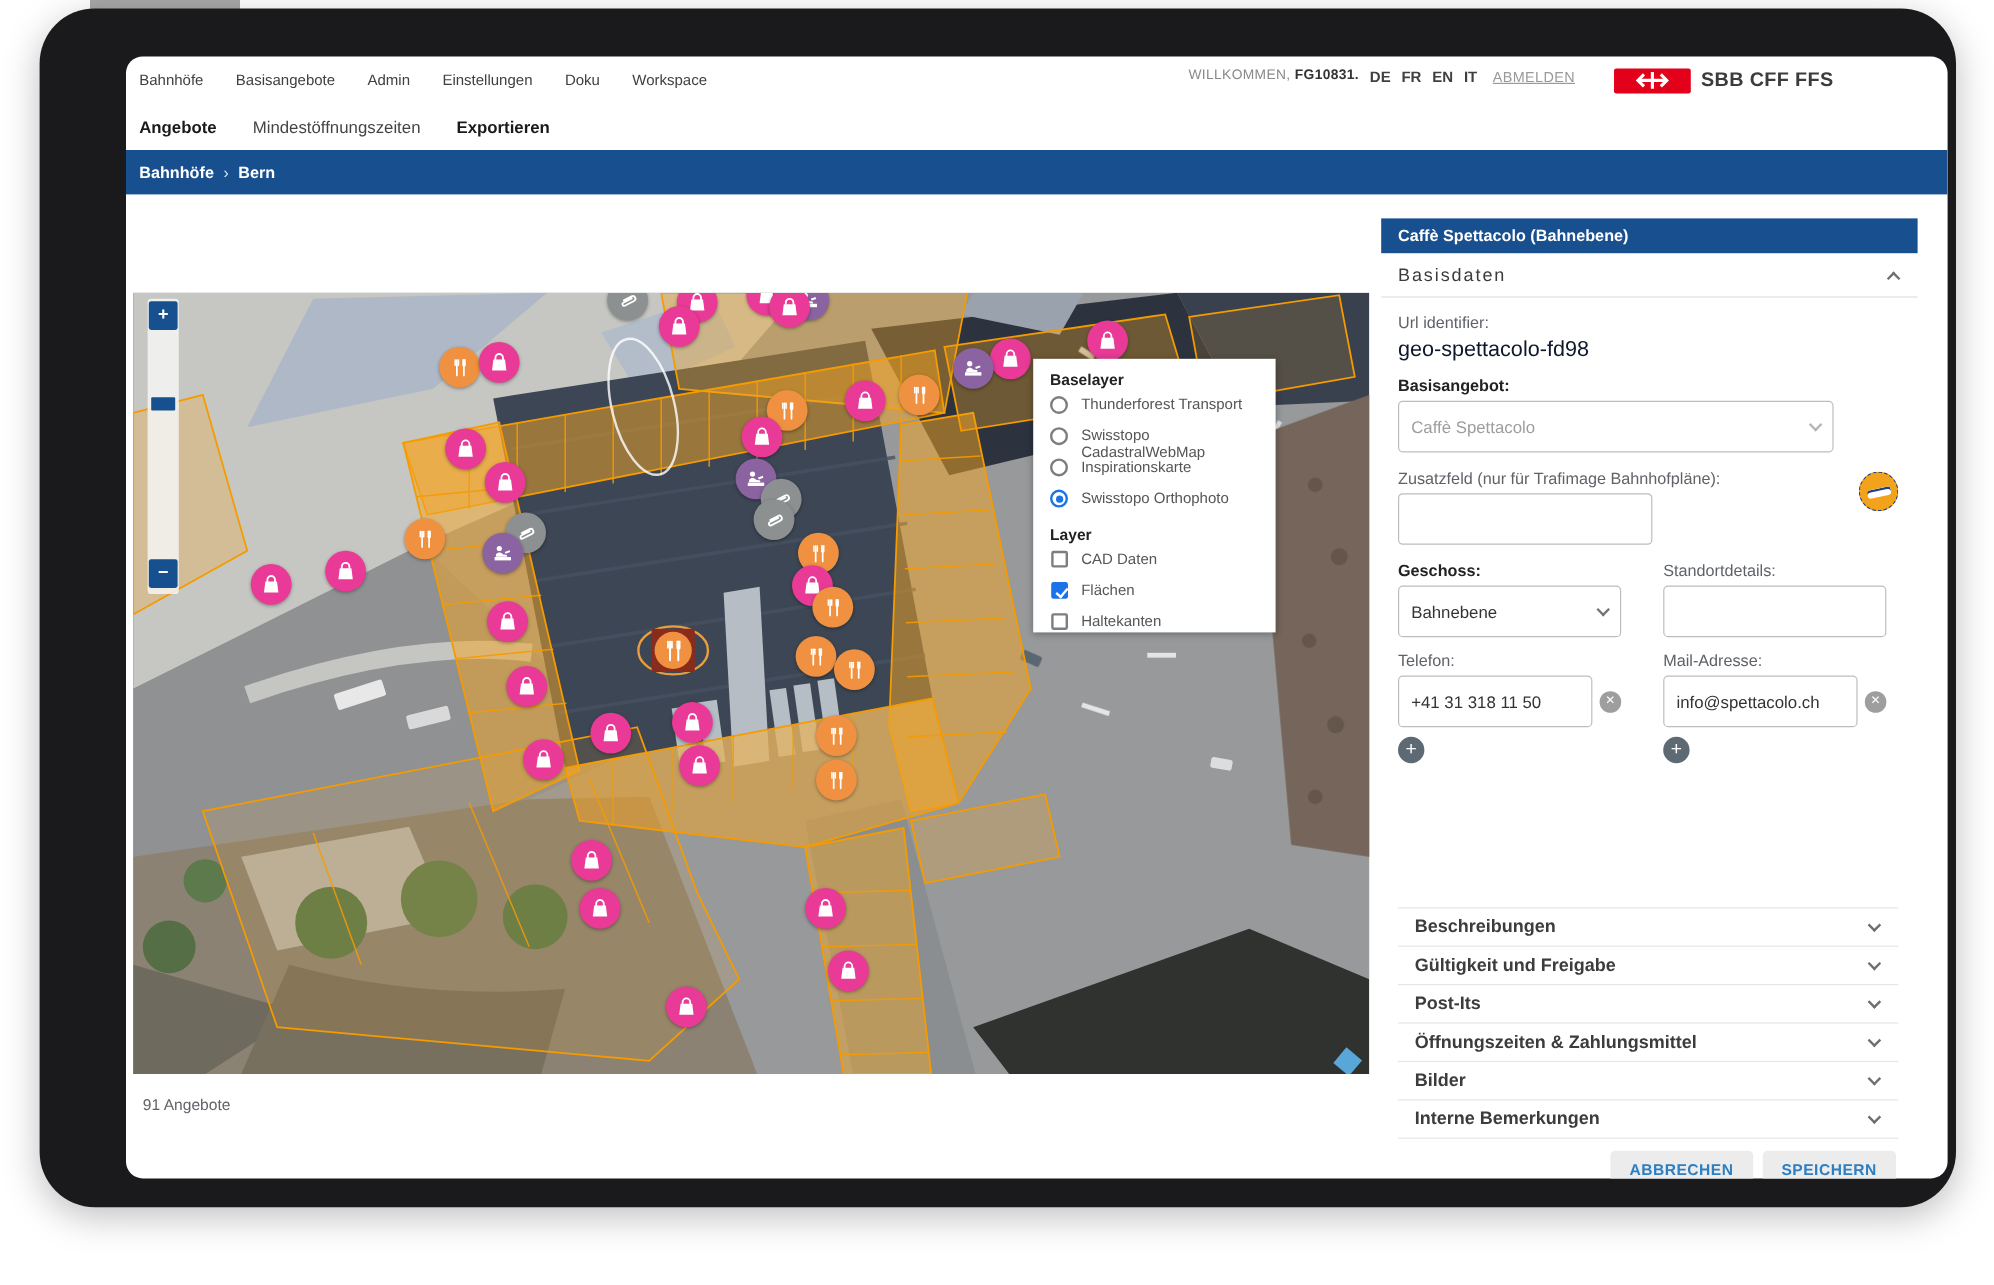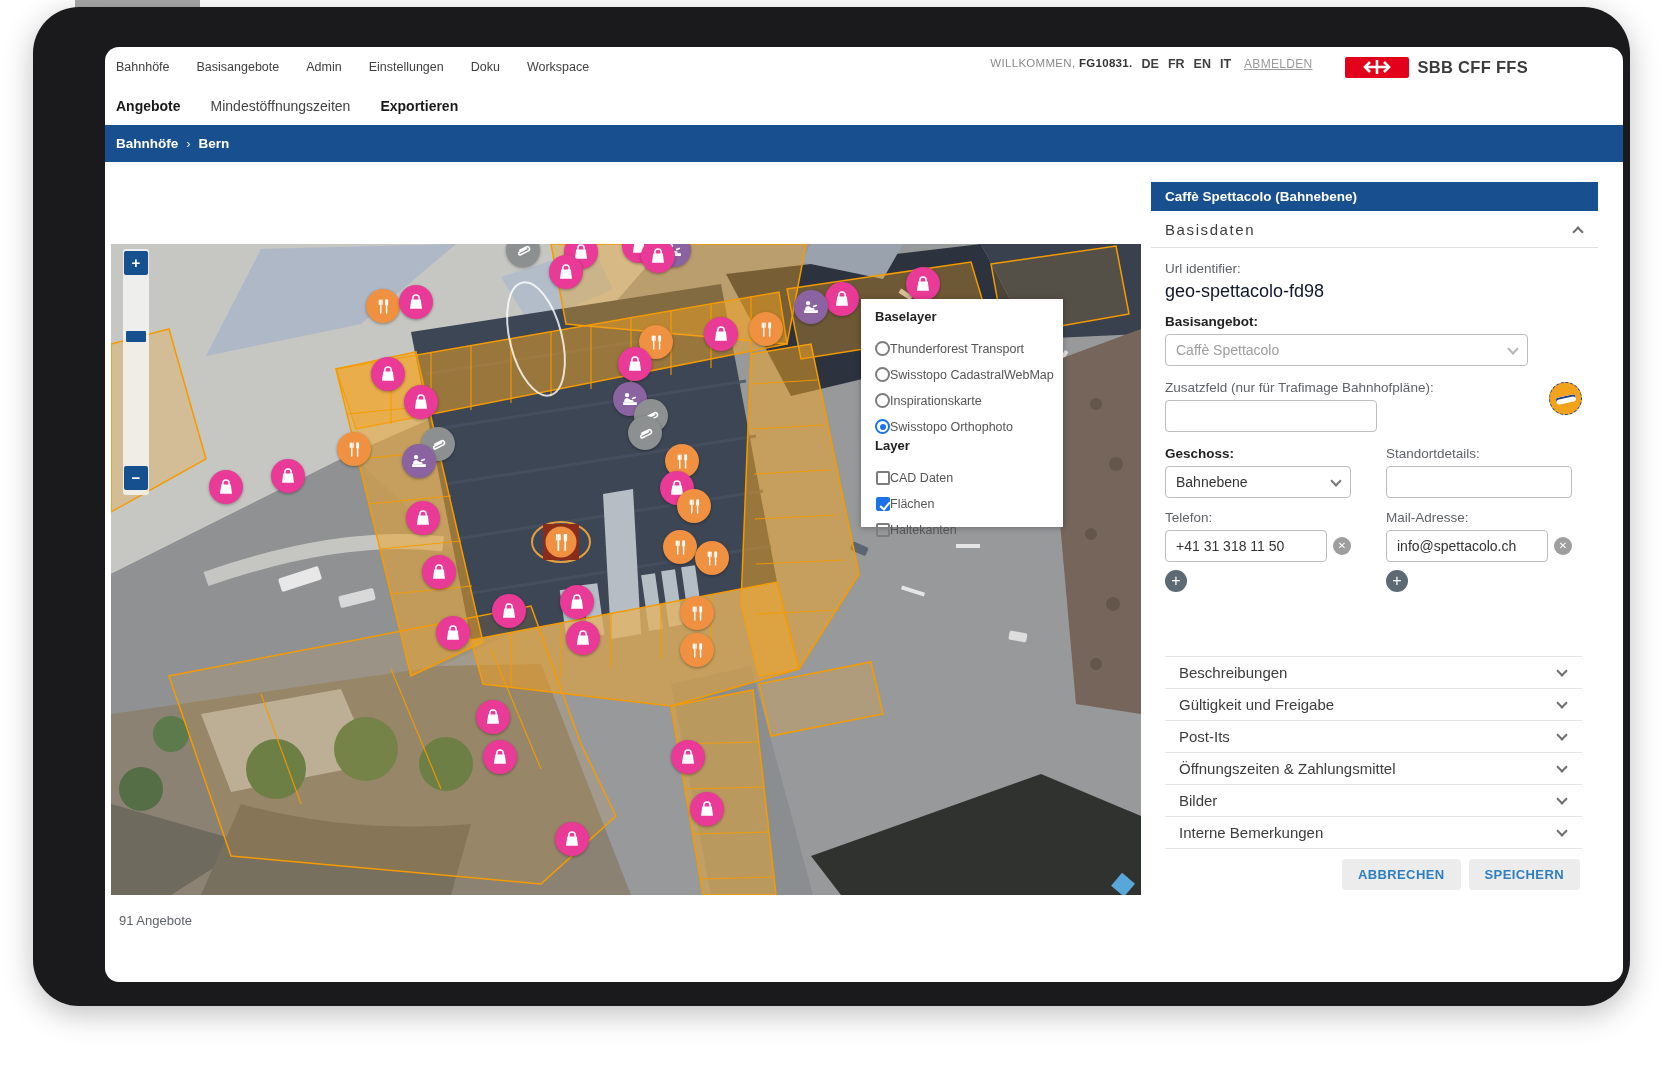--- a/index.html
+++ b/index.html
@@ -46,21 +46,21 @@
   .m-clip { background:#8d9091; }
   .m-selected { background:none; box-shadow:none; width:62px; height:50px; margin:-25px 0 0 -31px; border-radius:0; }
 
   .zoomctl { position:absolute; left:12px; top:5px; width:26px; height:246px; background:rgba(244,244,244,.85); border-radius:3px; }
   .zbtn { position:absolute; left:1px; width:24px; height:24px; background:#17508f; color:#fff; border:none; border-radius:2px; font-size:15px; font-weight:bold; line-height:22px; cursor:pointer; font-family:inherit; }
   .zplus { top:2px; } .zminus { top:217px; }
   .zhandle { position:absolute; left:3px; top:82px; width:20px; height:11px; background:#17508f; border-radius:1px; cursor:grab; }
 
   .baselayer-panel { position:absolute; left:750px; top:55px; width:202px; height:228px; background:#fff; box-shadow:0 1px 6px rgba(0,0,0,.3); padding:10px 0 0 14px; }
   .bl-title { font-size:13px; font-weight:bold; color:#222; margin-bottom:6px; }
-  .bl-row { display:flex; align-items:flex-end; height:26px; cursor:pointer; }
+  .bl-row { display:flex; align-items:flex-start; gap:11px; height:26px; cursor:pointer; }
   .bl-row span.lbl { font-size:12.5px; color:#555; }
   .radio { width:15px; height:15px; border:2px solid #7d7d7d; border-radius:50%; position:relative; flex:0 0 auto; }
   .bl-row.selected .radio { border-color:#1a73e8; }
   .bl-row.selected .radio::after { content:''; position:absolute; inset:2.5px; background:#1a73e8; border-radius:50%; }
   .cb { width:14px; height:14px; border:2px solid #7d7d7d; border-radius:2px; position:relative; flex:0 0 auto; margin-left:1px; }
   .bl-row.checked .cb { background:#1a73e8; border-color:#1a73e8; }
   .bl-row.checked .cb::after { content:''; position:absolute; left:3.5px; top:0.5px; width:4px; height:8px; border-right:2px solid #fff; border-bottom:2px solid #fff; transform:rotate(40deg); }
 
   .count { position:absolute; left:14px; top:866px; font-size:13px; color:#5f6368; }
 
@@ -70,33 +70,33 @@
   .p-section { height:37px; display:flex; align-items:center; padding:0 16px 0 14px; border-bottom:1px solid #e0e0e0; cursor:pointer; }
   .p-section .sec-label { font-size:15px; color:#3c3c3c; letter-spacing:1.6px; }
   .chev { width:8px; height:8px; border-right:2px solid #6f6f6f; border-bottom:2px solid #6f6f6f; display:inline-block; }
   .chev.up { transform:rotate(-135deg); margin-top:5px; }
   .chev.down { transform:rotate(45deg); margin-top:-3px; }
   .p-section .chev { margin-left:auto; }
   .p-body { padding:13px 16px 0 14px; }
   .f-label { font-size:13.5px; color:#5f6368; margin-bottom:5px; }
   .f-label.bold { color:#222; font-weight:bold; }
   .f-value { font-size:18px; color:#0f172a; margin-bottom:12px; }
-  .sel, .inp { height:32px; border:1px solid #bdbdbd; border-radius:4px; background:#fff; font-size:14px; color:#333; padding:0 10px; display:flex; align-items:center; font-family:inherit; width:100%; }
+  .sel, .inp { height:43px; border:1px solid #bdbdbd; border-radius:4px; background:#fff; font-size:14px; color:#333; padding:0 10px; display:flex; align-items:center; font-family:inherit; width:100%; }
   .sel.disabled { color:#9e9e9e; }
   .sel .chev { margin-left:auto; border-color:#757575; }
   .sel.disabled .chev { border-color:#b5b5b5; }
   .row2 { display:flex; gap:35px; margin-bottom:12px; }
   .col { width:186px; }
   .inp-wrap { display:flex; align-items:center; gap:6px; }
   .clear-ic { width:18px; height:18px; border-radius:50%; background:#9e9e9e; color:#fff; font-size:10px; line-height:18px; text-align:center; cursor:pointer; flex:0 0 auto; }
   .plus-ic { width:22px; height:22px; border-radius:50%; background:#5d6a73; color:#fff; font-size:16px; line-height:21px; text-align:center; cursor:pointer; margin-top:8px; }
   .zus-row { display:flex; align-items:flex-start; margin-bottom:14px; }
   .spet-logo { margin-left:auto; margin-top:2px; width:33px; height:33px; border-radius:50%; background:#f2a31b; border:1.5px dashed #1d3f8c; position:relative; flex:0 0 auto; }
   .spet-logo::after { content:''; position:absolute; left:6px; top:13px; width:20px; height:7px; background:#fff; border-radius:3px; transform:rotate(-12deg); box-shadow:0 2px 0 #1d3f8c inset; }
-  .accordions { margin-top:64px; border-top:1px solid #e6e6e6; }
+  .accordions { margin-top:120px; border-top:1px solid #e6e6e6;font-weight:bold; }
   .acc-row { height:32px; display:flex; align-items:center; padding:0 16px 0 14px; border-bottom:1px solid #e6e6e6; cursor:pointer; }
   .acc-row span.lbl { font-size:15px; color:#3c3c3c; }
   .acc-row .chev { margin-left:auto; }
   .btn-row { display:flex; justify-content:flex-end; gap:8px; padding:10px 2px 0 0; }
   .pill-btn { height:31px; padding:0 16px; background:#ececec; border:none; border-radius:4px; color:#2d7fc1; font-weight:bold; font-size:13px; letter-spacing:.4px; cursor:pointer; font-family:inherit; }
 </style>
 </head>
 <body>
 
 <div class="artifact"></div>

